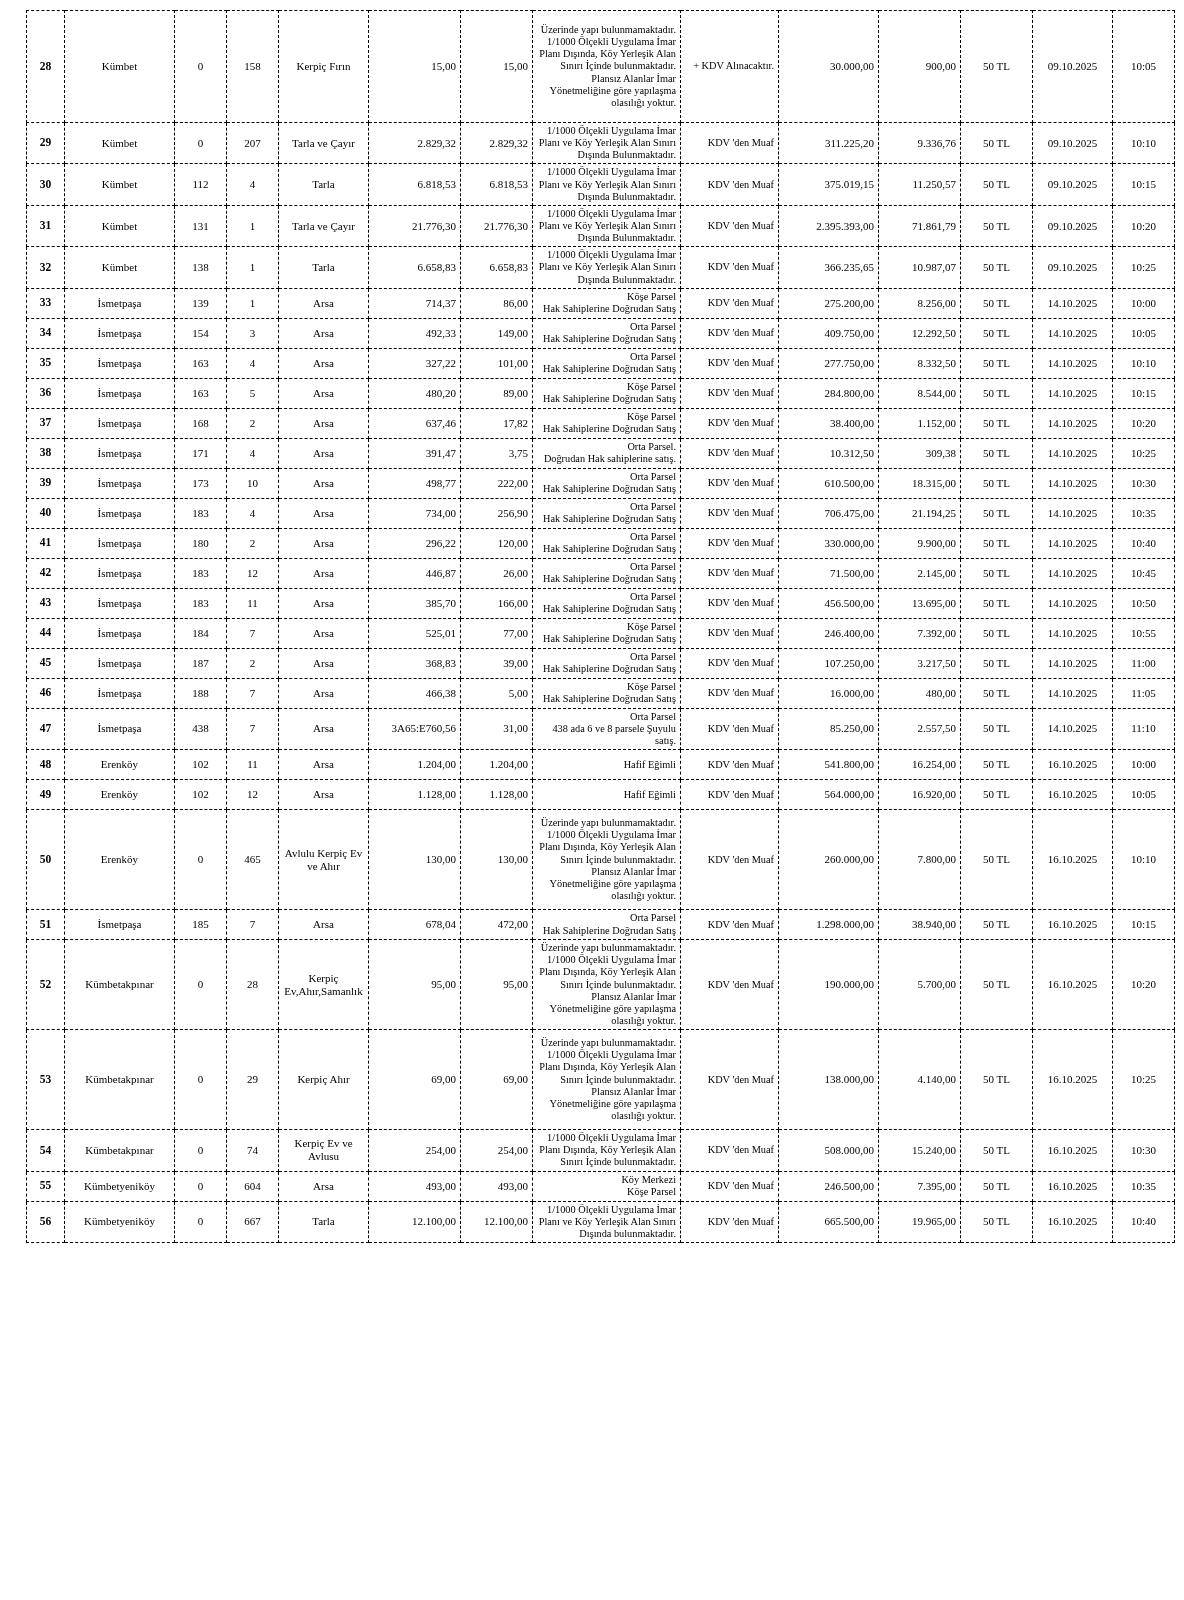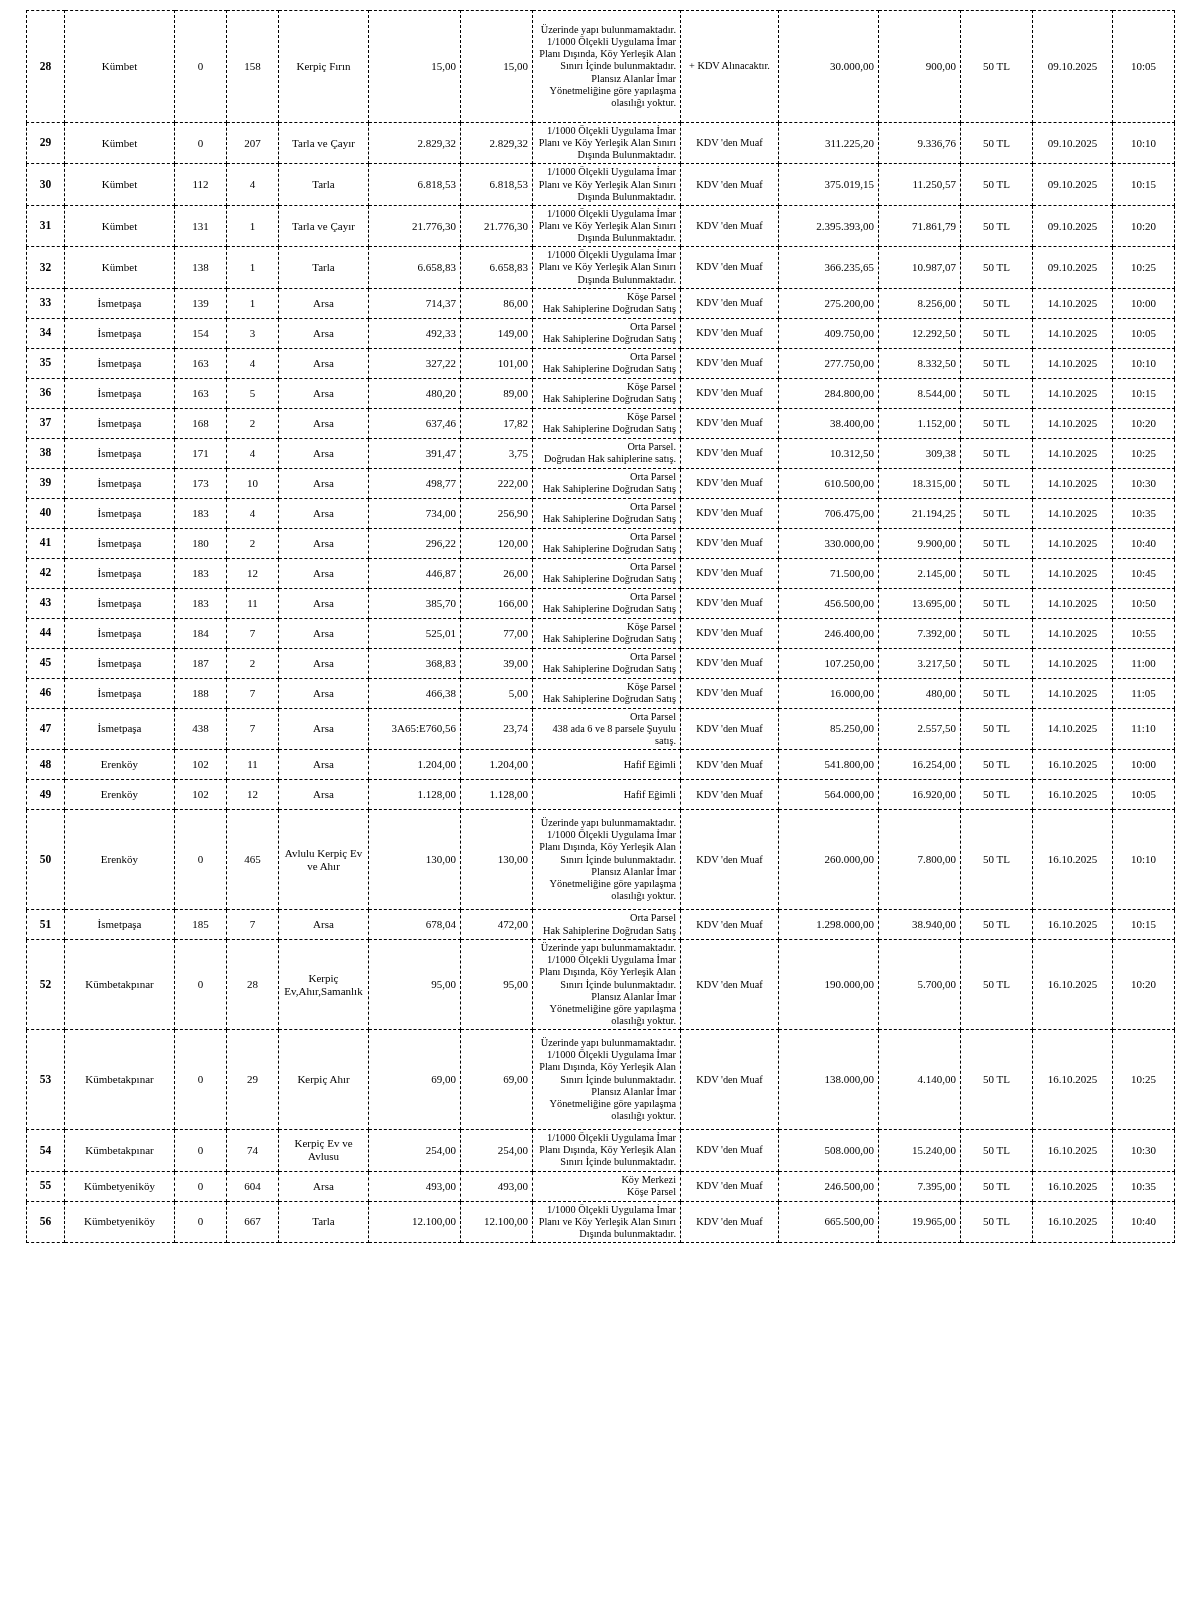--- a/index.html
+++ b/index.html
@@ -40,21 +40,21 @@
   col.c-nit    { width: 90px; }
   col.c-yuz    { width: 92px; }
   col.c-sat    { width: 72px; }
   col.c-acik   { width: 148px; }
   col.c-kdv    { width: 98px; }
   col.c-muh    { width: 100px; }
   col.c-gec    { width: 82px; }
   col.c-sart   { width: 72px; }
   col.c-tar    { width: 80px; }
   col.c-saat   { width: 62px; }
-  .ta-l { text-align: center; }
+  .ta-l { text-align: right; }
   .no-cell { text-align: center; font-weight: bold; font-size: 11.5px; }
   .small { font-size: 10.3px; }
   .desc {
     font-size: 10.3px;
     line-height: 1.17;
     text-align: right;
     padding-left: 3px;
     padding-right: 2px;
   }
   .nit { font-size: 11px; text-align: center; }
@@ -387,21 +387,21 @@
           <td class="ctr">14.10.2025</td>
           <td class="ctr">11:05</td>
         </tr>
         <tr style="height: 30px;">
           <td class="no-cell">47</td>
           <td class="ctr">İsmetpaşa</td>
           <td class="ctr">438</td>
           <td class="ctr">7</td>
           <td class="nit">Arsa</td>
           <td class="num">3A65:E760,56</td>
-          <td class="num">23,74</td>
+          <td class="num">31,00</td>
           <td class="desc">Orta Parsel<br>438 ada 6 ve 8 parsele Şuyulu satış.</td>
           <td class="small ta-l">KDV 'den Muaf</td>
           <td class="num">85.250,00</td>
           <td class="num">2.557,50</td>
           <td class="ctr">50 TL</td>
           <td class="ctr">14.10.2025</td>
           <td class="ctr">11:10</td>
         </tr>
         <tr style="height: 30px;">
           <td class="no-cell">48</td>

